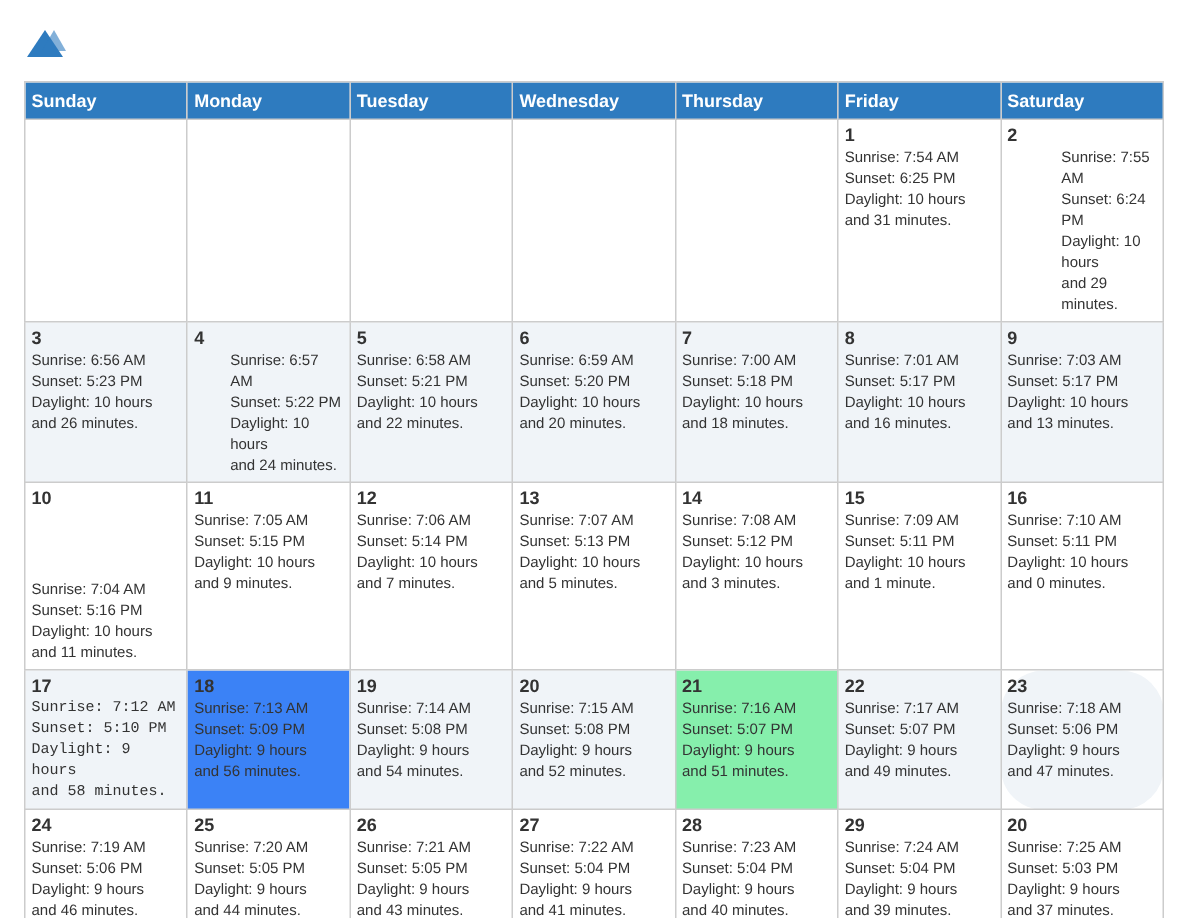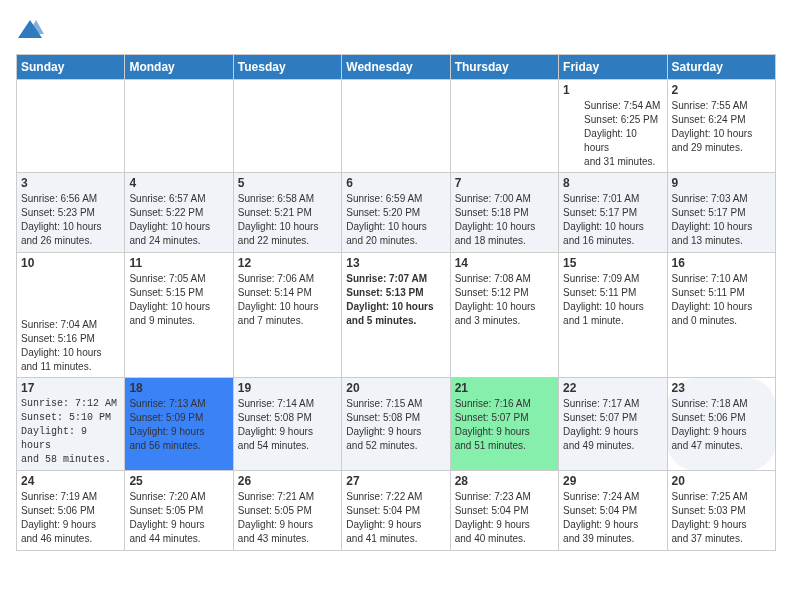--- a/index.html
+++ b/index.html
@@ -128,44 +128,44 @@
   </thead>
   <tbody id="calendar-body">
   <tr>
         <td class="empty-cell"></td>
         <td class="empty-cell"></td>
         <td class="empty-cell"></td>
         <td class="empty-cell"></td>
         <td class="empty-cell"></td>
         <td>
           <span class="day-num">1</span>
-          <div class="day-info" style="white-space: pre-line; margin-left: 21px;">Sunrise: 7:54 AM
+          <div class="day-info" style="white-space: pre-line;">Sunrise: 7:54 AM
 Sunset: 6:25 PM
 Daylight: 10 hours
 and 31 minutes.</div>
         </td>
         <td>
           <span class="day-num">2</span>
-          <div class="day-info" style="white-space: pre-line;">Sunrise: 7:55 AM
+          <div class="day-info" style="white-space: pre-line; margin-left: 36px;">Sunrise: 7:55 AM
 Sunset: 6:24 PM
 Daylight: 10 hours
 and 29 minutes.</div>
         </td>
       </tr>
       <tr>
         <td style="background: rgb(240, 244, 248);">
           <span class="day-num">3</span>
           <div class="day-info" style="white-space: pre-line;">Sunrise: 6:56 AM
 Sunset: 5:23 PM
 Daylight: 10 hours
 and 26 minutes.</div>
         </td>
         <td style="background: rgb(240, 244, 248);">
           <span class="day-num">4</span>
-          <div class="day-info" style="white-space: pre-line;">Sunrise: 6:57 AM
+          <div class="day-info" style="white-space: pre-line; margin-left: 24px;">Sunrise: 6:57 AM
 Sunset: 5:22 PM
 Daylight: 10 hours
 and 24 minutes.</div>
         </td>
         <td style="background: rgb(240, 244, 248);">
           <span class="day-num">5</span>
           <div class="day-info" style="white-space: pre-line;">Sunrise: 6:58 AM
 Sunset: 5:21 PM
 Daylight: 10 hours
 and 22 minutes.</div>
@@ -216,21 +216,21 @@
         </td>
         <td>
           <span class="day-num">12</span>
           <div class="day-info" style="white-space: pre-line;">Sunrise: 7:06 AM
 Sunset: 5:14 PM
 Daylight: 10 hours
 and 7 minutes.</div>
         </td>
         <td>
           <span class="day-num">13</span>
-          <div class="day-info" style="white-space: pre-line; font-weight: bold;">Sunrise: 7:07 AM
+          <div class="day-info" style="white-space: pre-line;">Sunrise: 7:07 AM
 Sunset: 5:13 PM
 Daylight: 10 hours
 and 5 minutes.</div>
         </td>
         <td>
           <span class="day-num">14</span>
           <div class="day-info" style="white-space: pre-line;">Sunrise: 7:08 AM
 Sunset: 5:12 PM
 Daylight: 10 hours
 and 3 minutes.</div>

